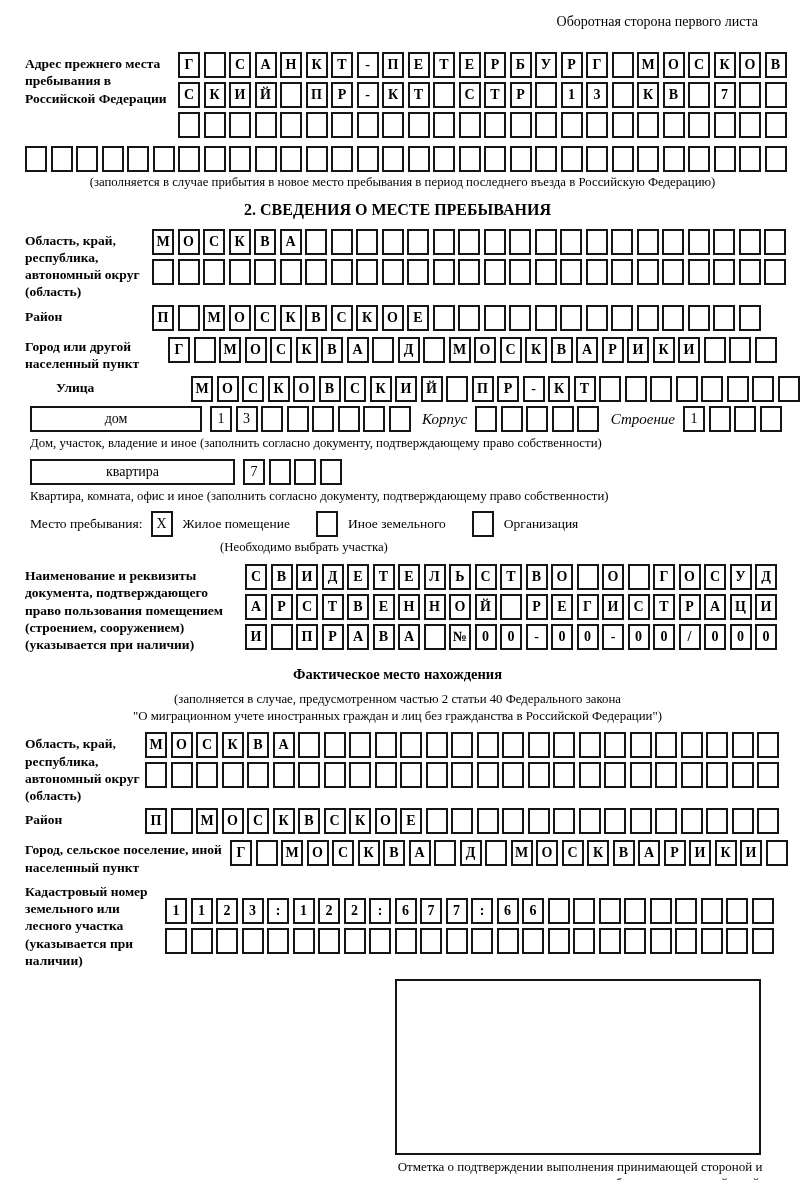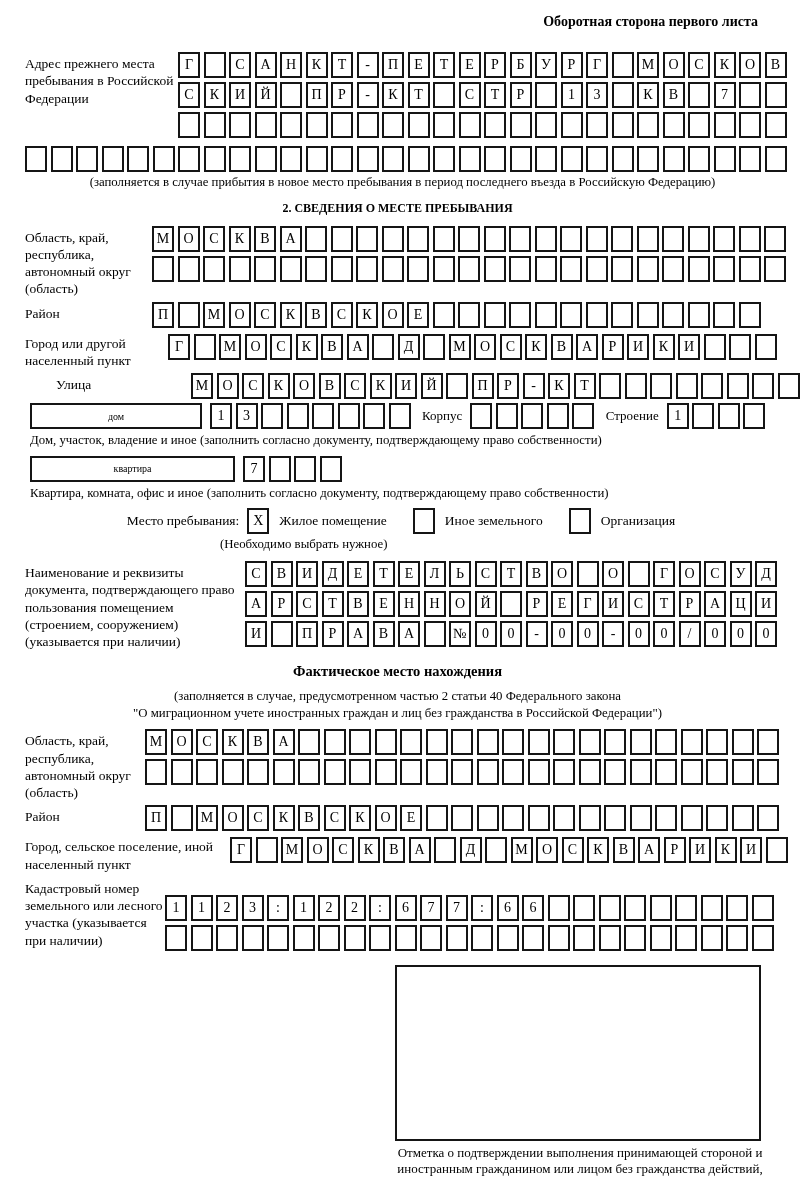--- a/index.html
+++ b/index.html
@@ -4,55 +4,55 @@
 <style>
   * { margin:0; padding:0; box-sizing:border-box; }
   html,body { background:#ffffff; }
   body {
     width:800px; height:1180px; overflow:hidden;
     font-family:"Liberation Serif","DejaVu Serif",serif;
     color:#000;
   }
   .page { padding:14px 10px 0 25px; }
 
-  .header-note { text-align:right; font-size:14px; padding-right:32px; margin-bottom:22px;font-weight:bold; }
+  .header-note { text-align:right; font-size:14px; padding-right:32px; margin-bottom:22px; }
 
   .cells { display:flex; }
   .cell {
     flex:0 0 auto; width:22px; height:26px;
     border:2px solid #151515; margin-right:3.5px;
     display:flex; align-items:center; justify-content:center;
     font-size:14px; line-height:1;
   }
   .rowstack .cells { margin-bottom:4px; }
 
-  .field { display:flex; align-items:flex-start; margin-bottom:4px; }
+  .field { display:flex; align-items:flex-start; margin-bottom:4px;font-weight:bold; }
   .flabel { flex:0 0 auto; font-size:13.5px; line-height:1.28; padding-top:3px; }
   .w153 { width:153px; } .w127 { width:127px; } .w143 { width:143px; }
   .w135 { width:135px;margin-left:31px; } .w220 { width:220px; } .w120 { width:120px; }
   .w205l { width:205px; } .w140 { width:140px; }
 
   .caption { font-size:12.8px; line-height:1.3; }
   .cap-center { text-align:center; margin:2px 10px 8px 0; }
   .cap-left { margin:1px 0 7px 5px; }
 
-  .section-title { text-align:center; font-weight:bold; font-size:12px; margin:10px 20px 10px 0; }
+  .section-title { text-align:center; font-weight:bold; font-size:16px; margin:10px 20px 10px 0; }
   .sub-title { text-align:center; font-weight:bold; font-size:14.5px; margin:12px 20px 8px 0; }
 
   .houserow { display:flex; align-items:flex-start; margin-bottom:3px; }
   .widebox {
     flex:0 0 auto; height:26px; border:2px solid #151515;
     display:flex; align-items:center; justify-content:center;
-    font-size:10px; margin-right:8px;
+    font-size:14px; margin-right:8px;
   }
   .bw172 { width:172px; margin-left:5px; }
   .bw205 { width:205px; margin-left:5px; }
-  .inline-label { font-size:13px; padding-top:5px; margin:0 8px; }
-
-  .stayrow { display:flex; align-items:center; margin:4px 0 2px 5px; font-size:13.5px;justify-content:center; }
+  .inline-label { font-size:15px; padding-top:5px; margin:0 8px;font-style:italic; }
+
+  .stayrow { display:flex; align-items:center; margin:4px 0 2px 5px; font-size:13.5px; }
   .stayrow .cell { margin:0 10px 0 8px; }
   .opt-label { margin-right:18px; }
   .stay-note { margin:0 0 8px 195px; }
 
   .fact-sub { text-align:center; margin-right:20px; }
 
   .stamp-wrap { margin-top:10px; }
   .stamp-box { width:366px; height:176px; border:2px solid #151515; margin-left:370px; }
   .stamp-caption { width:400px; margin-left:355px; text-align:center; font-size:13px; margin-top:4px; }
 
@@ -377,21 +377,21 @@
 
   <div class="stayrow">
     <span>Место пребывания:</span>
     <span class="cell">X</span>
     <span class="opt-label">Жилое помещение</span>
     <span class="cell"></span>
     <span class="opt-label">Иное земельного</span>
     <span class="cell"></span>
     <span class="opt-label">Организация</span>
   </div>
-  <div class="caption stay-note">(Необходимо выбрать нужное)</div>
+  <div class="caption stay-note">(Необходимо выбрать участка)</div>
 
   <div class="field">
     <div class="flabel w220">Наименование и реквизиты документа, подтверждающего право пользования помещением (строением, сооружением) (указывается при наличии)</div>
     <div class="rowstack">
       <div class="cells">
           <div class="cell">С</div>
           <div class="cell">В</div>
           <div class="cell">И</div>
           <div class="cell">Д</div>
           <div class="cell">Е</div>

